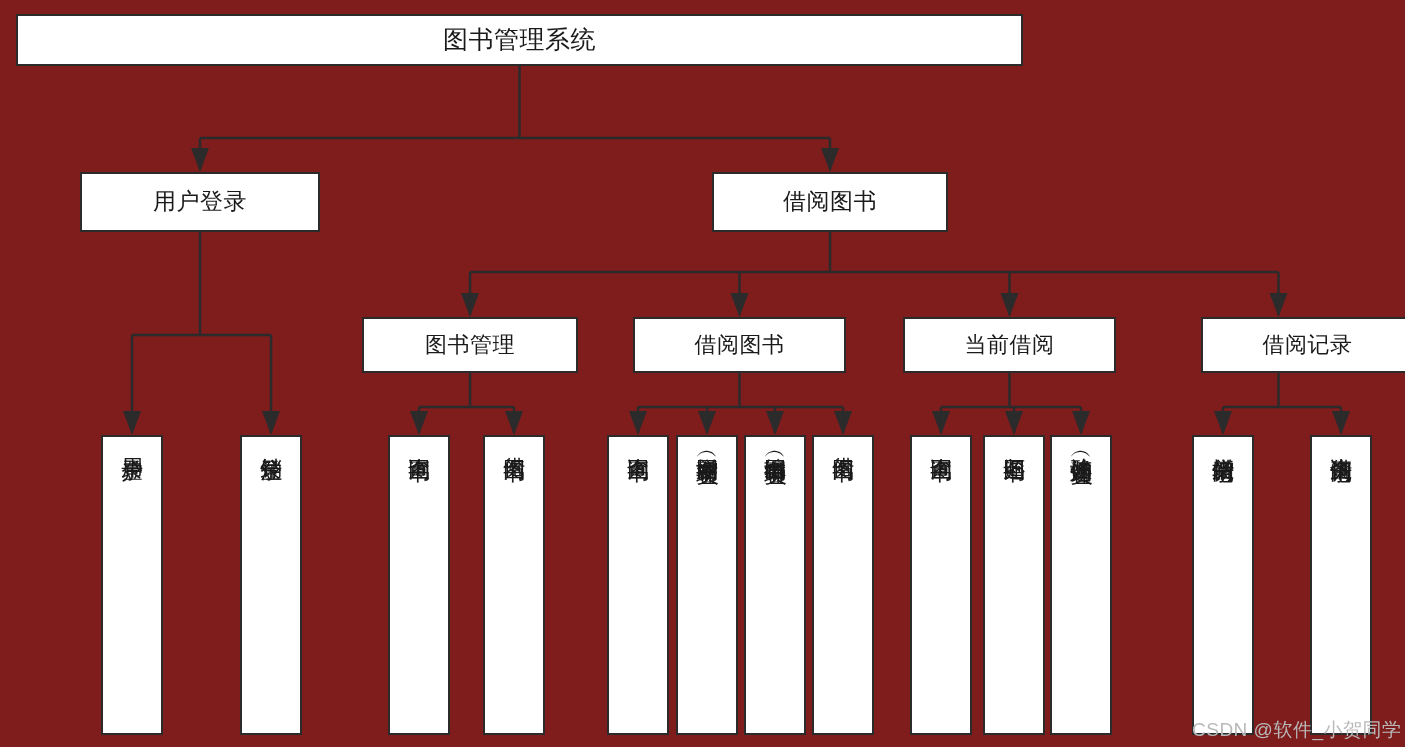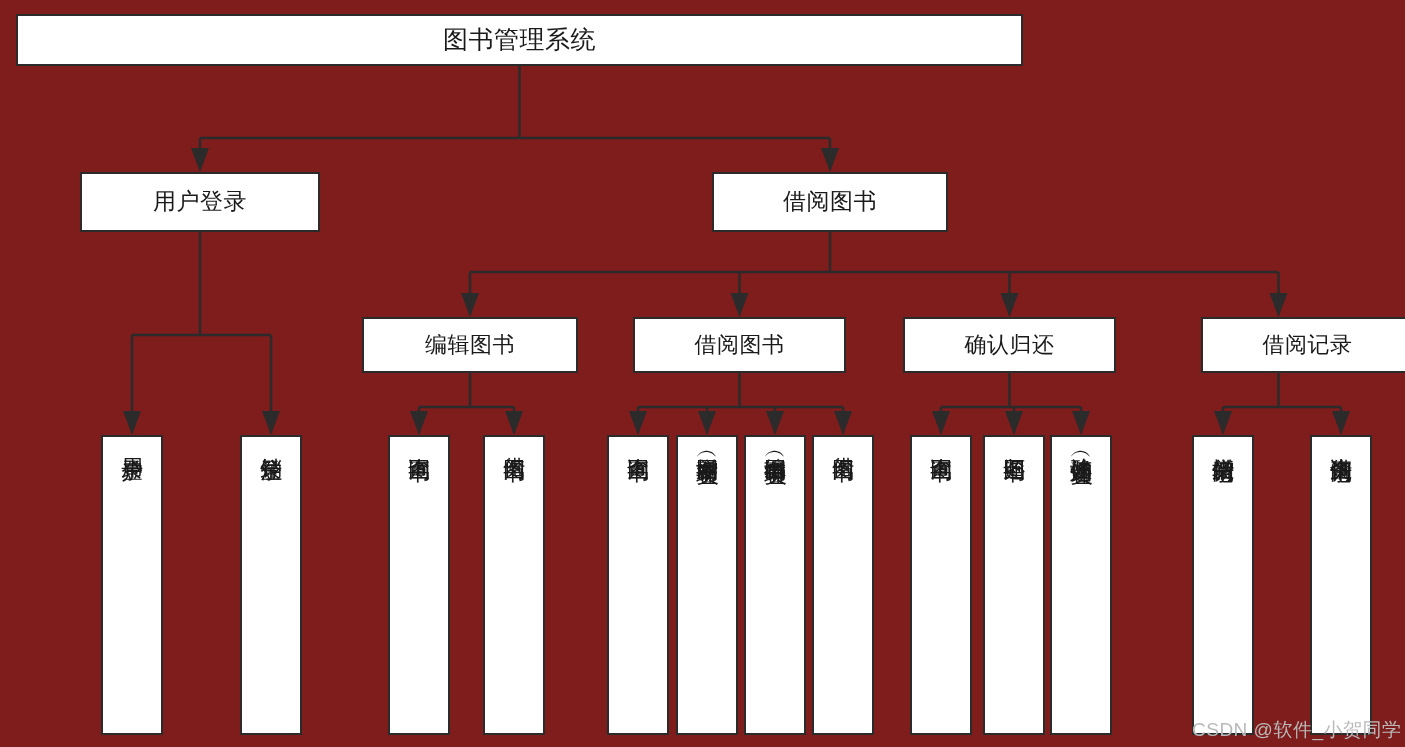--- a/index.html
+++ b/index.html
@@ -131,27 +131,27 @@
       <div class="node root horiz" style="left: 16px; top: 14px; width: 1007px; height: 52px; border-color: rgb(43, 43, 43); background: rgb(255, 255, 255); color: rgb(26, 26, 26);">
         <span class="label">图书管理系统</span>
       </div>
       <div class="node lvl1 horiz" style="left: 80px; top: 172px; width: 240px; height: 60px; border-color: rgb(43, 43, 43); background: rgb(255, 255, 255); color: rgb(26, 26, 26);">
         <span class="label">用户登录</span>
       </div>
       <div class="node lvl1 horiz" style="left: 712px; top: 172px; width: 236px; height: 60px; border-color: rgb(43, 43, 43); background: rgb(255, 255, 255); color: rgb(26, 26, 26);">
         <span class="label">借阅图书</span>
       </div>
       <div class="node lvl2 horiz" style="left: 362px; top: 317px; width: 216px; height: 56px; border-color: rgb(43, 43, 43); background: rgb(255, 255, 255); color: rgb(26, 26, 26);">
-        <span class="label">编辑图书</span>
+        <span class="label">图书管理</span>
       </div>
       <div class="node lvl2 horiz" style="left: 633px; top: 317px; width: 213px; height: 56px; border-color: rgb(43, 43, 43); background: rgb(255, 255, 255); color: rgb(26, 26, 26);">
         <span class="label">借阅图书</span>
       </div>
       <div class="node lvl2 horiz" style="left: 903px; top: 317px; width: 213px; height: 56px; border-color: rgb(43, 43, 43); background: rgb(255, 255, 255); color: rgb(26, 26, 26);">
-        <span class="label">确认归还</span>
+        <span class="label">当前借阅</span>
       </div>
       <div class="node lvl2 horiz" style="left: 1172px; top: 317px; width: 213px; height: 56px; border-color: rgb(43, 43, 43); background: rgb(255, 255, 255); color: rgb(26, 26, 26); margin-left: 29px;">
         <span class="label">借阅记录</span>
       </div>
       <div class="node leaf vert" style="left: 101px; top: 435px; width: 62px; height: 300px; border-color: rgb(43, 43, 43); background: rgb(255, 255, 255); color: rgb(26, 26, 26);">
         <span class="label">用户登录</span>
       </div>
       <div class="node leaf vert" style="left: 240px; top: 435px; width: 62px; height: 300px; border-color: rgb(43, 43, 43); background: rgb(255, 255, 255); color: rgb(26, 26, 26);">
         <span class="label">注销登录</span>
       </div>

